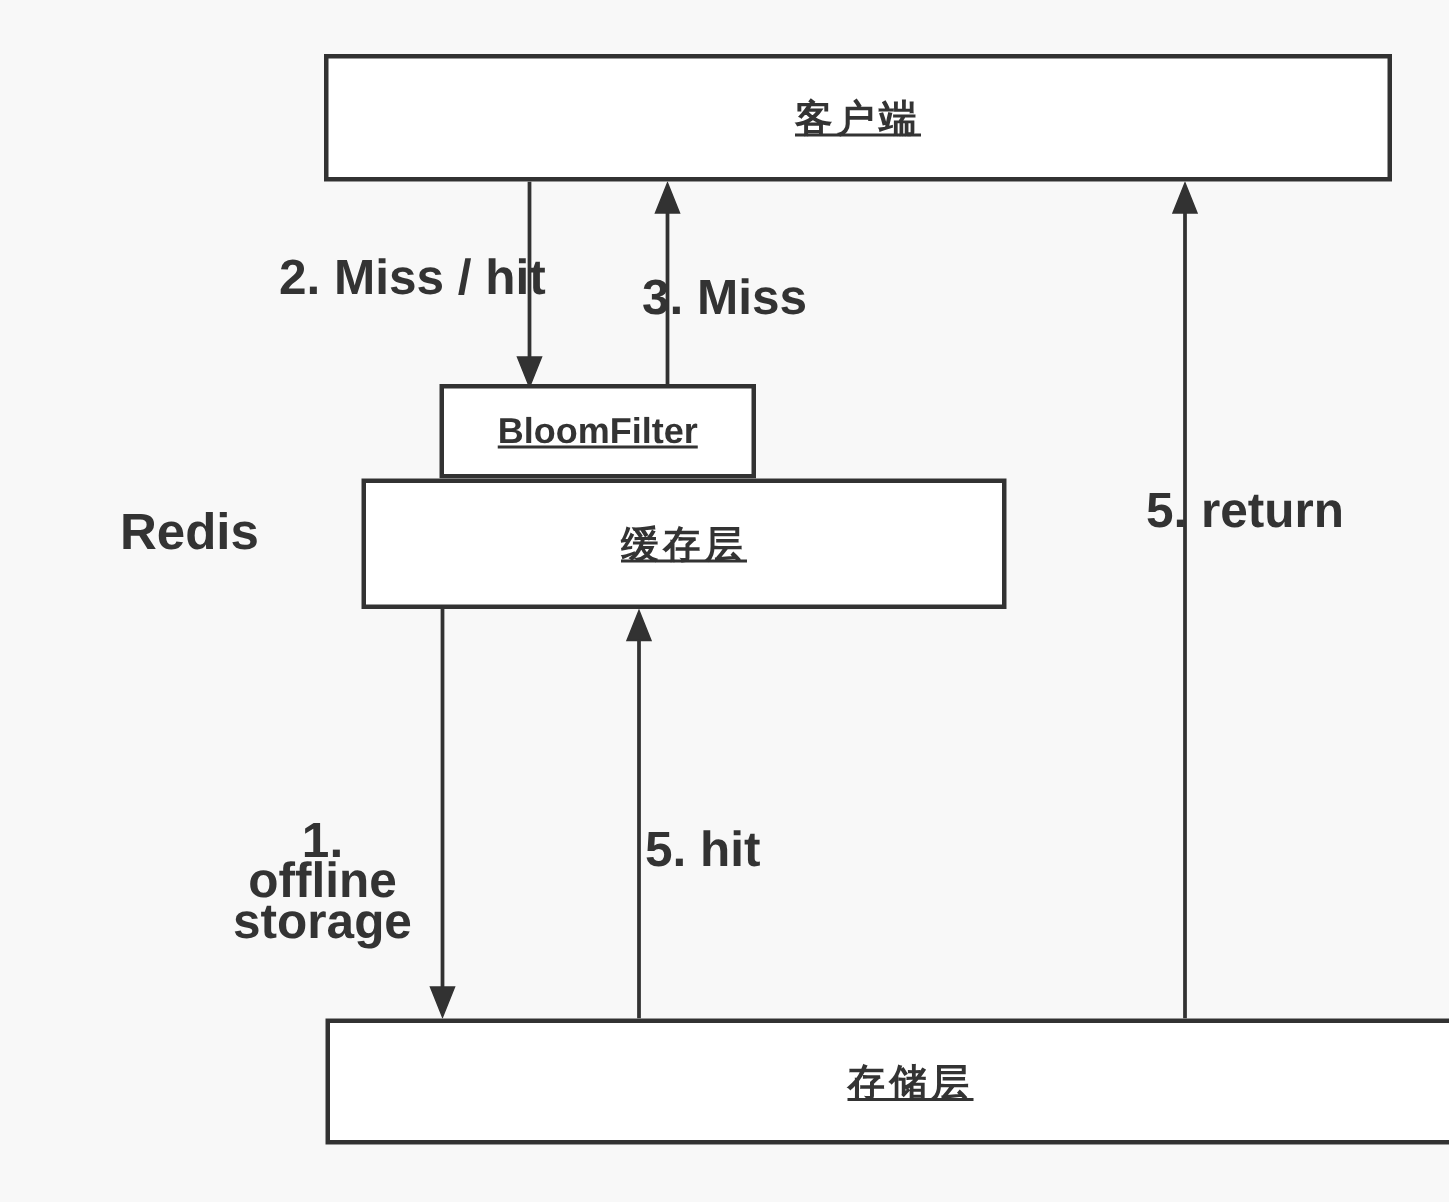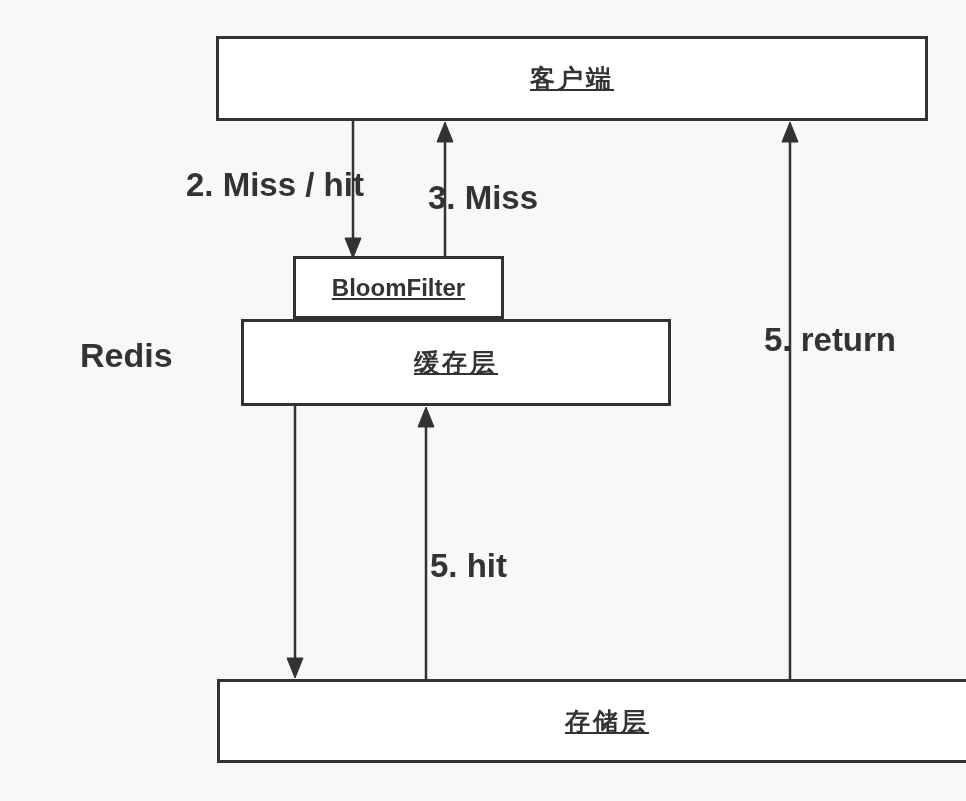--- a/index.html
+++ b/index.html
@@ -113,18 +113,20 @@
   <div class="node node-cache">
     <span>缓存层</span>
   </div>
 
   <div class="node node-storage">
     <span>存储层</span>
   </div>
 
   <div class="side-label">Redis</div>
 
+  <div class="edge-label label-e1">1. offline
+storage</div>
   <div class="edge-label label-e2">2. Miss / hit</div>
   <div class="edge-label label-e3">3. Miss</div>
   <div class="edge-label label-e4">5. hit</div>
   <div class="edge-label label-e5">5. return</div>
 
 </div>
 
 </body></html>

